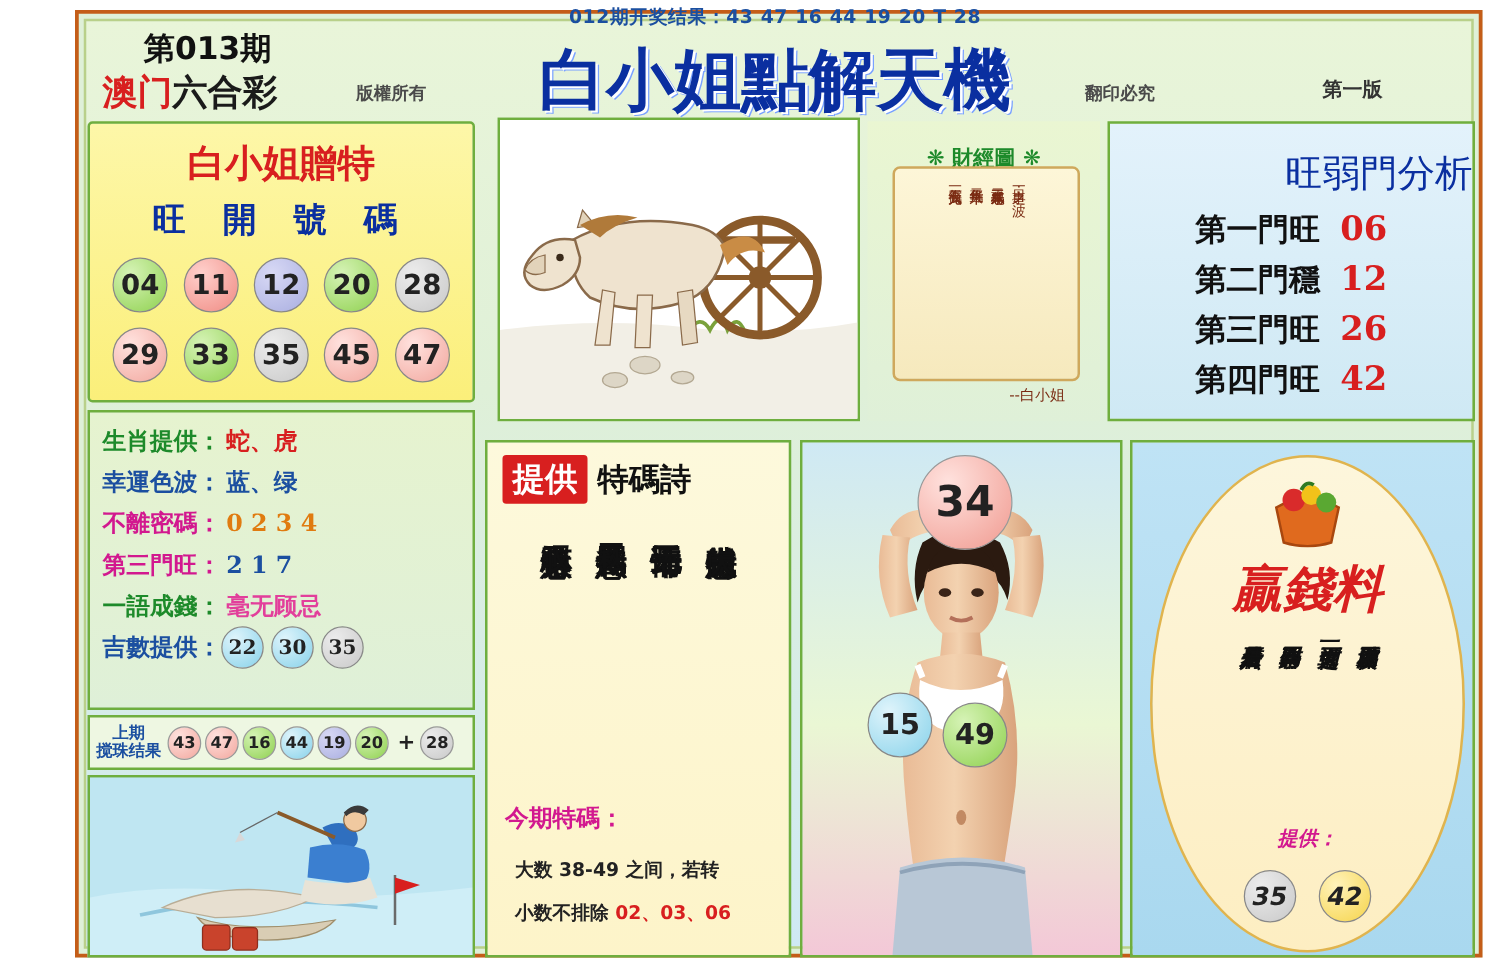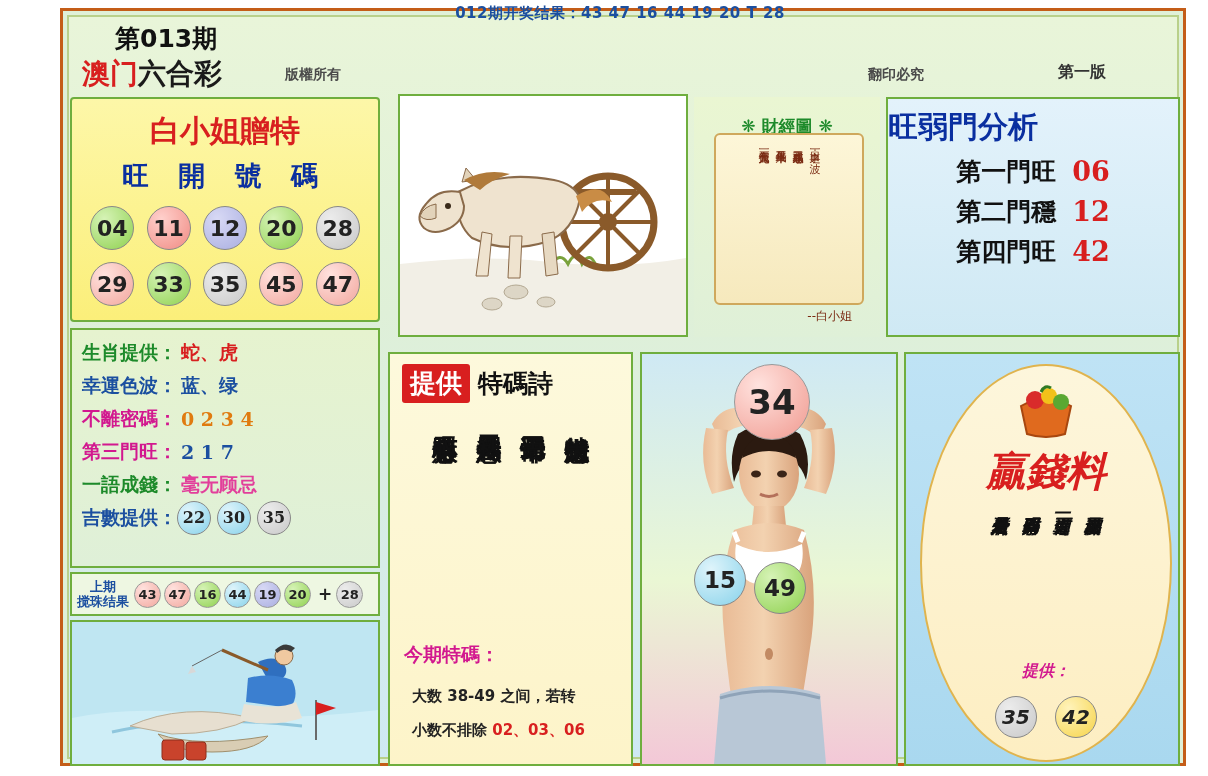--- a/index.html
+++ b/index.html
@@ -90,21 +90,21 @@
   .scroll{position:absolute;left:20px;top:36px;width:146px;height:168px;
     background:linear-gradient(180deg,#fdf6d8,#f6e9bd);border:2px solid #cfa85c;border-radius:6px;}
   .scroll .cols{display:flex;flex-direction:row-reverse;justify-content:center;gap:4px;padding-top:8px;}
   .vcol{writing-mode:vertical-rl;text-orientation:upright;font-size:11px;line-height:13px;color:#7a2a12;
     font-family:"DejaVu Serif","Liberation Serif",serif;}
   .sig{position:absolute;right:10px;bottom:-22px;font-size:12px;color:#7a2a12;}
 
   
   .panelG{position:absolute;left:886px;top:97px;width:294px;height:240px;
     background:linear-gradient(180deg,#e3f2fb,#cfe9f4);border:2px solid #6fae3e;box-sizing:border-box;}
-  .panelG .gt{text-align:left;font-size:30px;font-weight:bold;color:#0a2fa0;margin-top:8px;
+  .panelG .gt{text-align:right;font-size:30px;font-weight:normal;color:#0a2fa0;margin-top:20px;
     font-family:"DejaVu Serif","Liberation Serif",serif;}
   .grow{display:flex;align-items:center;justify-content:center;font-size:25px;font-weight:bold;
     color:#111;margin-top:7px;font-family:"DejaVu Serif","Liberation Serif",serif;}
   .grow .num{color:#d81f1f;margin-left:16px;font-size:27px;}
 
   
   .panelH{position:absolute;left:388px;top:352px;width:245px;height:414px;
     background:linear-gradient(180deg,#fdf9dc,#fdf4c9);border:2px solid #6fae3e;box-sizing:border-box;}
   .poemhead{display:flex;align-items:center;margin:10px 0 0 12px;}
   .tigong{background:#d81f1f;color:#fff;font-size:26px;font-weight:bold;padding:2px 8px;border-radius:3px;
@@ -160,20 +160,21 @@
   <div class="frame">
     <div class="frame-inner"></div>
   </div>
 
   <div class="topnum">012期开奖结果：43 47 16 44 19 20 T 28</div>
   <div class="issue">第013期</div>
   <div class="macau">
     <span class="red">澳门</span><span>六合彩</span>
   </div>
   <div class="copyr">版權所有</div>
+  <div class="title-main">白小姐點解天機</div>
   <div class="fanyin">翻印必究</div>
   <div class="diyi">第一版</div>
 
   <div class="panelA">
     <div class="h1">白小姐贈特</div>
     <div class="h2">旺 開 號 碼</div>
     <div class="balls">
       <div class="ball bg-green">04</div>
       <div class="ball bg-red">11</div>
       <div class="ball bg-blue">12</div>
@@ -314,20 +315,24 @@
 
   <div class="panelG">
     <div class="gt">旺弱門分析</div>
     <div class="grow">
       <span>第一門旺</span>
       <span class="num">06</span>
     </div>
     <div class="grow">
       <span>第二門穩</span>
       <span class="num">12</span>
+    </div>
+    <div class="grow">
+      <span>第三門旺</span>
+      <span class="num">26</span>
     </div>
     <div class="grow">
       <span>第四門旺</span>
       <span class="num">42</span>
     </div>
   </div>
 
   <div class="panelH">
     <div class="poemhead">
       <span class="tigong">提供</span>

